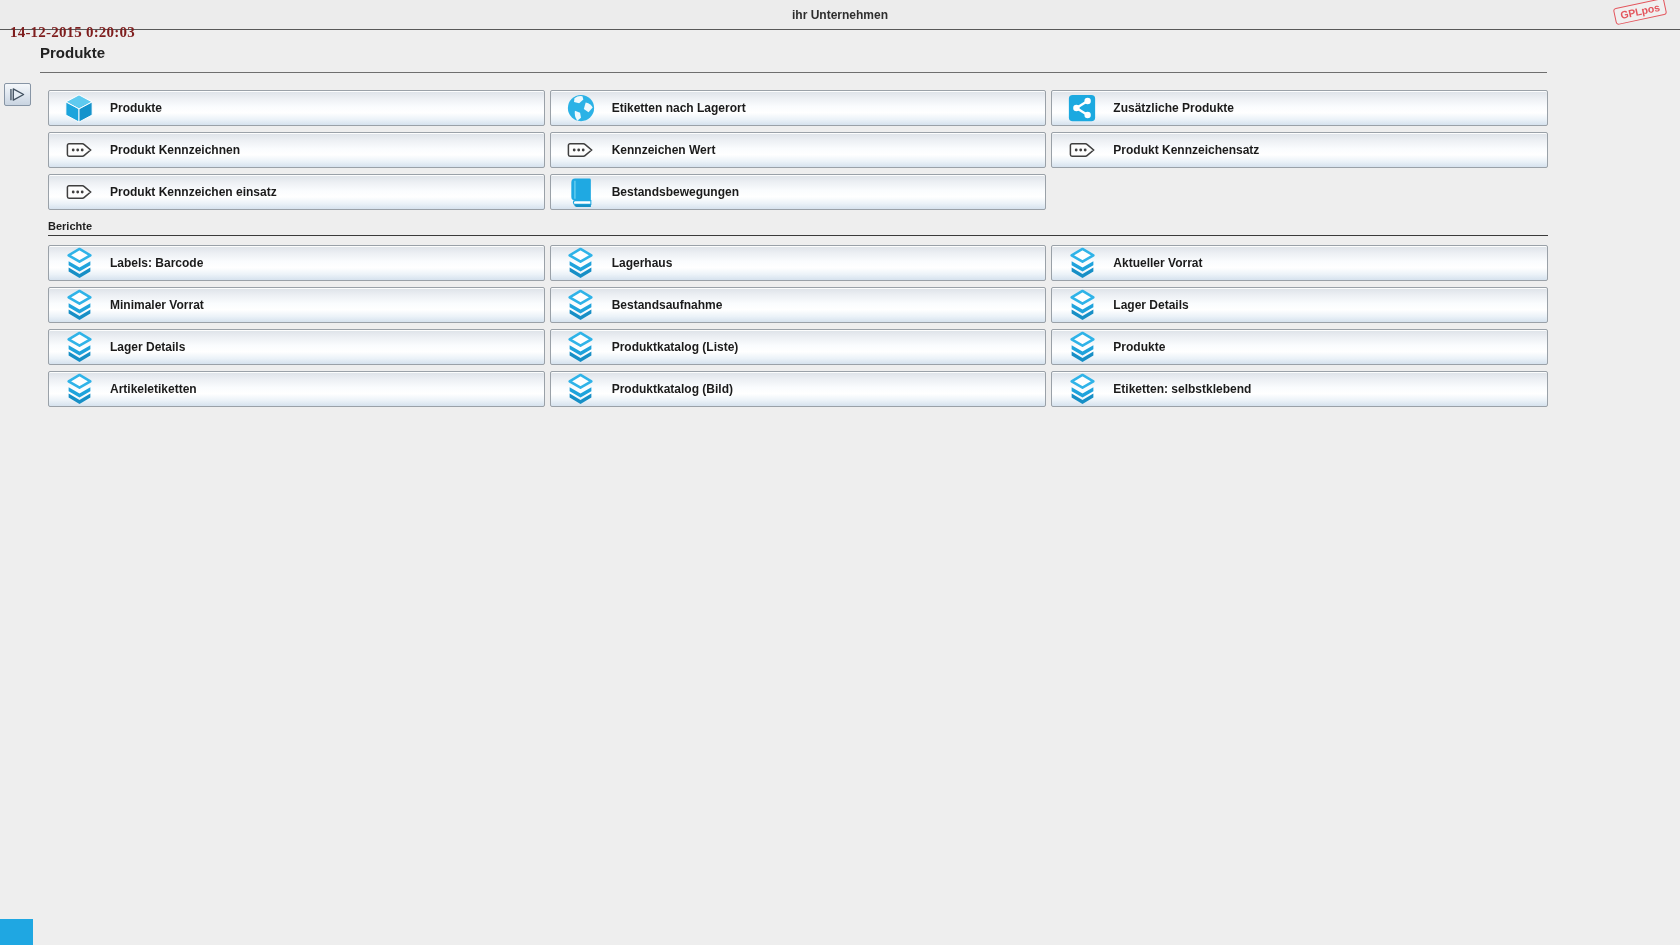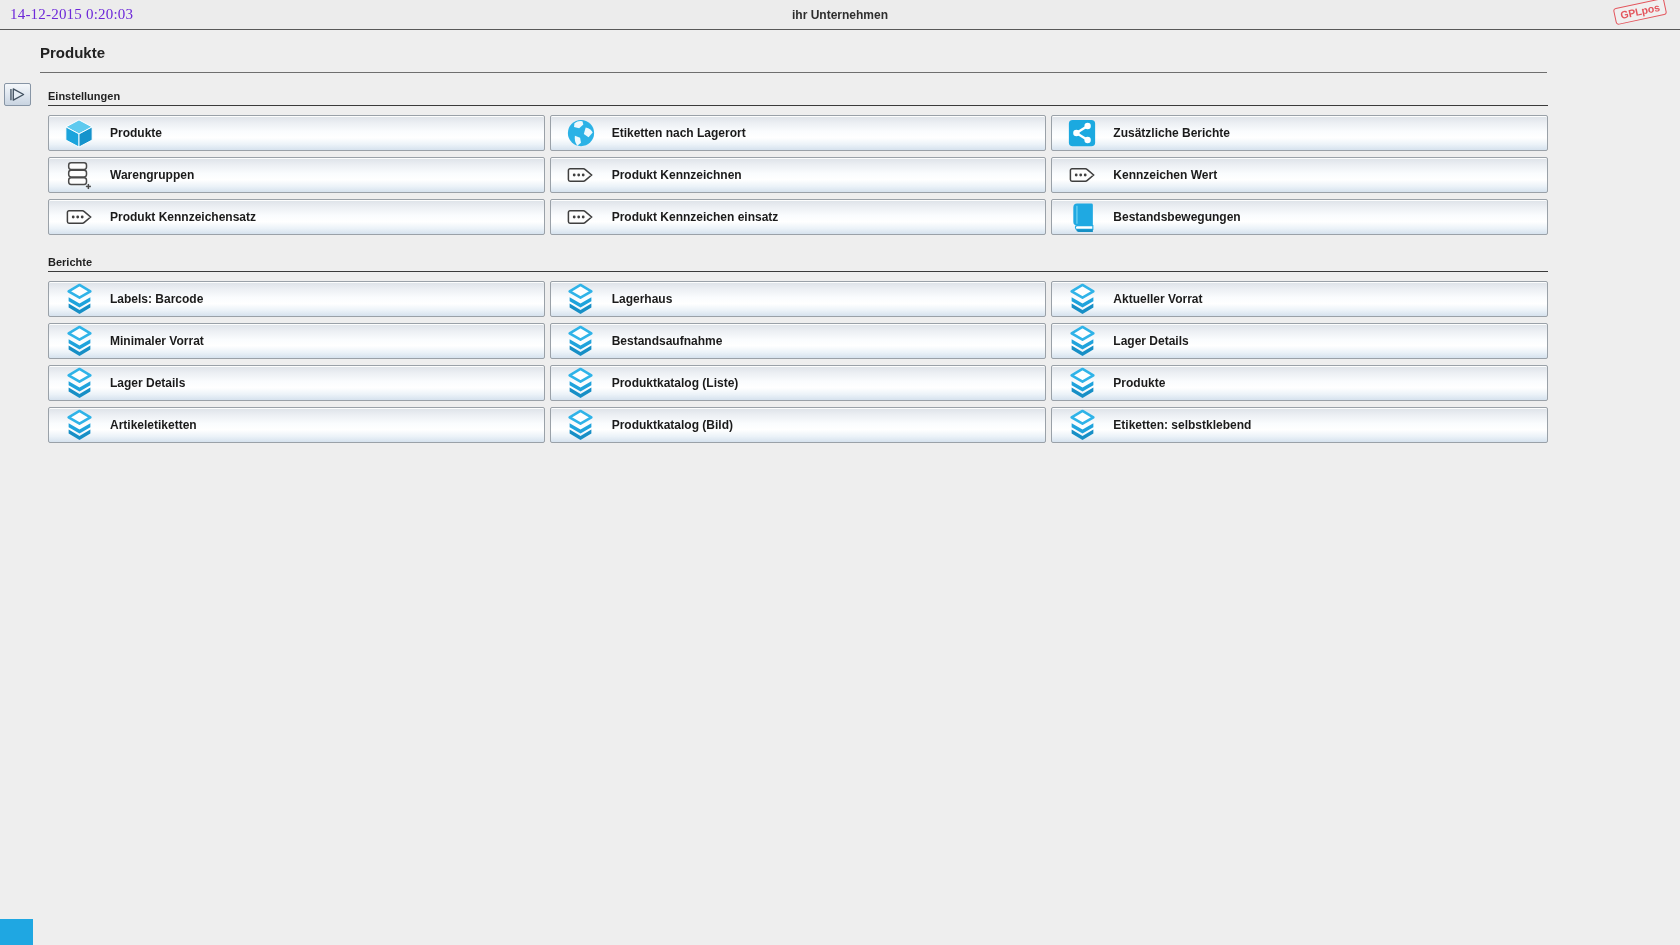--- a/index.html
+++ b/index.html
@@ -7,23 +7,23 @@
   body {
     width:1680px; height:945px; overflow:hidden; position:relative;
     background:#eeeeee;
     font-family:"Liberation Sans", sans-serif;
   }
   .topbar {
     height:30px; background:#ececec; border-bottom:1px solid #585858;
     display:flex; align-items:center; position:relative;
   }
   .datetime {
-    position:absolute; left:10px; top:6px;
-    font-family:"Liberation Serif", serif; font-weight:normal;
-    font-size:15px; color:#6d28d9; letter-spacing:.2px;
+    position:absolute; left:10px; top:24px;
+    font-family:"Liberation Serif", serif; font-weight:bold;
+    font-size:15px; color:#7f1d1d; letter-spacing:.2px;
   }
   .company {
     margin:0 auto; font-weight:bold; font-size:12px; color:#2e2e2e;
   }
   .stamp {
     position:absolute; right:14px; top:3px;
     transform:rotate(-12deg);
     color:#e23b44; border:1.5px solid #e23b44; border-radius:3px;
     font-size:10.5px; font-weight:bold; padding:1px 5px 2px; opacity:.85;
     background:rgba(255,255,255,.25);
@@ -34,21 +34,21 @@
   .title-rule {
     margin:11px 133px 0 40px; border-bottom:1px solid #6e6e6e; height:0;
   }
   .expand-btn {
     position:absolute; left:4px; top:83px; width:27px; height:23px;
     border:1px solid #8795a5; border-radius:2px; padding:0;
     background:linear-gradient(180deg,#f5f8fb 0%,#dde5ee 55%,#c9d4e1 100%);
     display:flex; align-items:center; justify-content:center; cursor:pointer;
   }
   .content { margin:17px 132px 0 48px; width:1500px; }
-  .section + .section { margin-top:21px; }
+  .section + .section { margin-top:10px; }
   .section-label {
     font-size:11px; font-weight:bold; color:#1f1f1f;
     border-bottom:1px solid #3a3a3a; padding-bottom:3px; margin-bottom:9px;
   }
   .grid {
     display:grid; grid-template-columns:repeat(3, 1fr); gap:6px 5px;
   }
   .menu-btn {
     height:36px; display:flex; align-items:center; gap:13px;
     padding:0 10px 0 12px; text-align:left;
@@ -85,21 +85,20 @@
   <span style="display:flex;">
     <svg width="17" height="15" viewBox="0 0 18 16">
       <line x1="2" y1="2" x2="2" y2="14" stroke="#41505f" stroke-width="1.4"></line>
       <polygon points="4.5,2 15.5,8 4.5,14" fill="#e6eef5" stroke="#41505f" stroke-width="1.4" stroke-linejoin="round"></polygon>
     </svg>
   </span>
 </button>
 
 <div class="content" id="sections">
     <div class="section">
-      <div class="section-label">Einstellungen</div>
       <div class="grid">
         <button class="menu-btn">
           <span class="icon">
             <svg width="30" height="30" viewBox="0 0 32 32">
               <polygon points="16,2 30,9.5 16,17 2,9.5" fill="#5ecaef" stroke="#fff" stroke-width="1"></polygon>
               <polygon points="2,9.5 16,17 16,31 2,23.5" fill="#1ba4dc" stroke="#fff" stroke-width="1"></polygon>
               <polygon points="30,9.5 16,17 16,31 30,23.5" fill="#1493cc" stroke="#fff" stroke-width="1"></polygon>
             </svg>
           </span>
           <span class="lbl">Produkte</span>
@@ -119,33 +118,21 @@
           <span class="icon">
             <svg width="30" height="30" viewBox="0 0 32 32">
               <rect x="2" y="2" width="28" height="28" rx="4" fill="#1ba9e0"></rect>
               <line x1="10" y1="16" x2="22" y2="8.5" stroke="#fff" stroke-width="2.6"></line>
               <line x1="10" y1="16" x2="22" y2="23.5" stroke="#fff" stroke-width="2.6"></line>
               <circle cx="10" cy="16" r="3.4" fill="#fff"></circle>
               <circle cx="22" cy="8.5" r="3.4" fill="#fff"></circle>
               <circle cx="22" cy="23.5" r="3.4" fill="#fff"></circle>
             </svg>
           </span>
-          <span class="lbl">Zusätzliche Berichte</span>
-        </button>
-        <button class="menu-btn">
-          <span class="icon">
-            <svg width="30" height="30" viewBox="0 0 32 32" fill="none" stroke="#4a4a4a" stroke-width="1.6">
-              <rect x="5" y="3" width="19" height="7" rx="2.5" fill="#fdfdfd"></rect>
-              <rect x="5" y="11" width="19" height="7" rx="2.5" fill="#fdfdfd"></rect>
-              <rect x="5" y="19" width="19" height="7" rx="2.5" fill="#fdfdfd"></rect>
-              <line x1="26" y1="25.5" x2="26" y2="31"></line>
-              <line x1="23.3" y1="28.2" x2="28.7" y2="28.2"></line>
-            </svg>
-          </span>
-          <span class="lbl">Warengruppen</span>
+          <span class="lbl">Zusätzliche Produkte</span>
         </button>
         <button class="menu-btn">
           <span class="icon">
             <svg width="27" height="16" viewBox="0 0 27 16">
               <path d="M3,1.8 h13.5 a2.2,2.2 0 0 1 1.5,.6 l6.6,5.6 -6.6,5.6 a2.2,2.2 0 0 1 -1.5,.6 H3 a1.6,1.6 0 0 1 -1.6,-1.6 V3.4 A1.6,1.6 0 0 1 3,1.8 z" fill="#fdfdfd" stroke="#3f3f3f" stroke-width="1.5"></path>
               <circle cx="7.2" cy="8" r="1.4" fill="#3f3f3f"></circle>
               <circle cx="11.7" cy="8" r="1.4" fill="#3f3f3f"></circle>
               <circle cx="16.2" cy="8" r="1.4" fill="#3f3f3f"></circle>
             </svg>
           </span>

